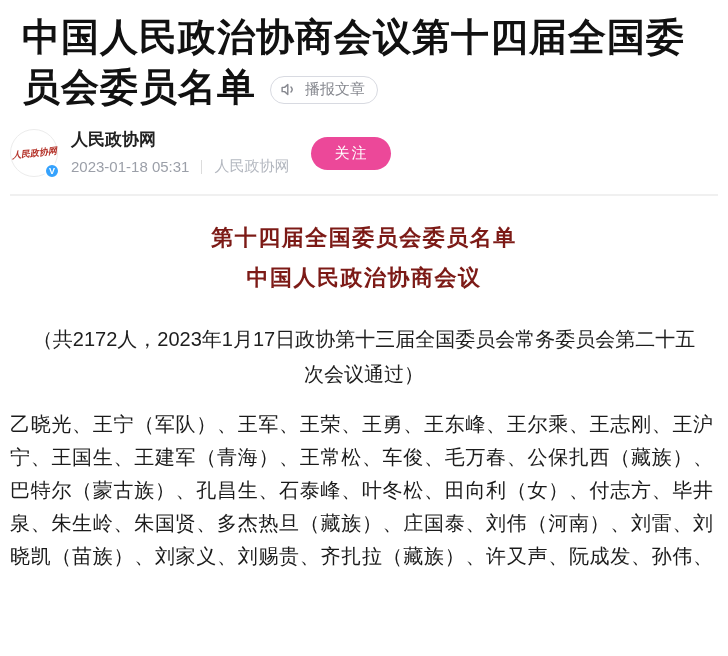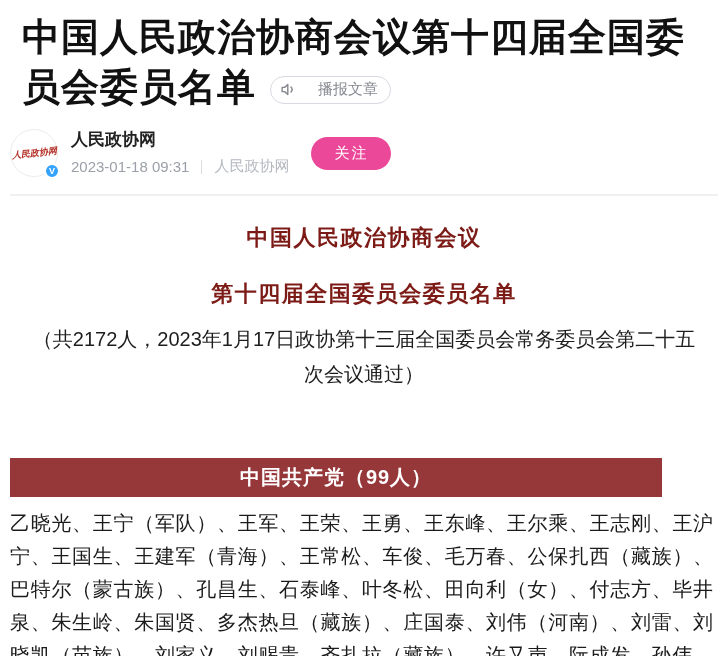--- a/index.html
+++ b/index.html
@@ -17,21 +17,21 @@
     margin: 12px;
     font-size: 38px;
     line-height: 50px;
     font-weight: 700;
     letter-spacing: 1px;
     color: #111111;
   }
   .broadcast-btn {
     display: inline-flex;
     align-items: center;
-    gap: 21px;
+    gap: 8px;
     height: 28px;
     padding: 0 12px 0 9px;
     margin-left: 14px;
     border: 1px solid #d8dae1;
     border-radius: 15px;
     background: #ffffff;
     color: #86888f;
     font-size: 15px;
     font-weight: 400;
     letter-spacing: 0;
@@ -151,29 +151,28 @@
 </h1>
 
 <div class="pub-row">
   <div class="avatar">
     <span class="avatar-script">人民政协网</span>
     <span class="v-badge">V</span>
   </div>
   <div class="pub-info">
     <div class="pub-name">人民政协网</div>
     <div class="pub-meta">
-      <span>2023-01-18 09:31</span>
+      <span>2023-01-18 05:31</span>
       <span class="meta-sep"></span>
       <span class="meta-source">人民政协网</span>
     </div>
   </div>
   <button class="follow-btn">关注</button>
 </div>
 
 <hr class="divider">
 
 <div class="article">
+  <p class="red-heading tight">第十四届全国委员会委员名单</p>
   <p class="red-heading">中国人民政治协商会议</p>
-  <p class="red-heading tight">第十四届全国委员会委员名单</p>
   <p class="note">（共2172人，2023年1月17日政协第十三届全国委员会常务委员会第二十五次会议通过）</p>
-  <div class="section-banner">中国共产党（99人）</div>
   <p class="names">乙晓光、王宁（军队）、王军、王荣、王勇、王东峰、王尔乘、王志刚、王沪宁、王国生、王建军（青海）、王常松、车俊、毛万春、公保扎西（藏族）、巴特尔（蒙古族）、孔昌生、石泰峰、叶冬松、田向利（女）、付志方、毕井泉、朱生岭、朱国贤、多杰热旦（藏族）、庄国泰、刘伟（河南）、刘雷、刘晓凯（苗族）、刘家义、刘赐贵、齐扎拉（藏族）、许又声、阮成发、孙伟、</p>
 </div>
 
 </body></html>

